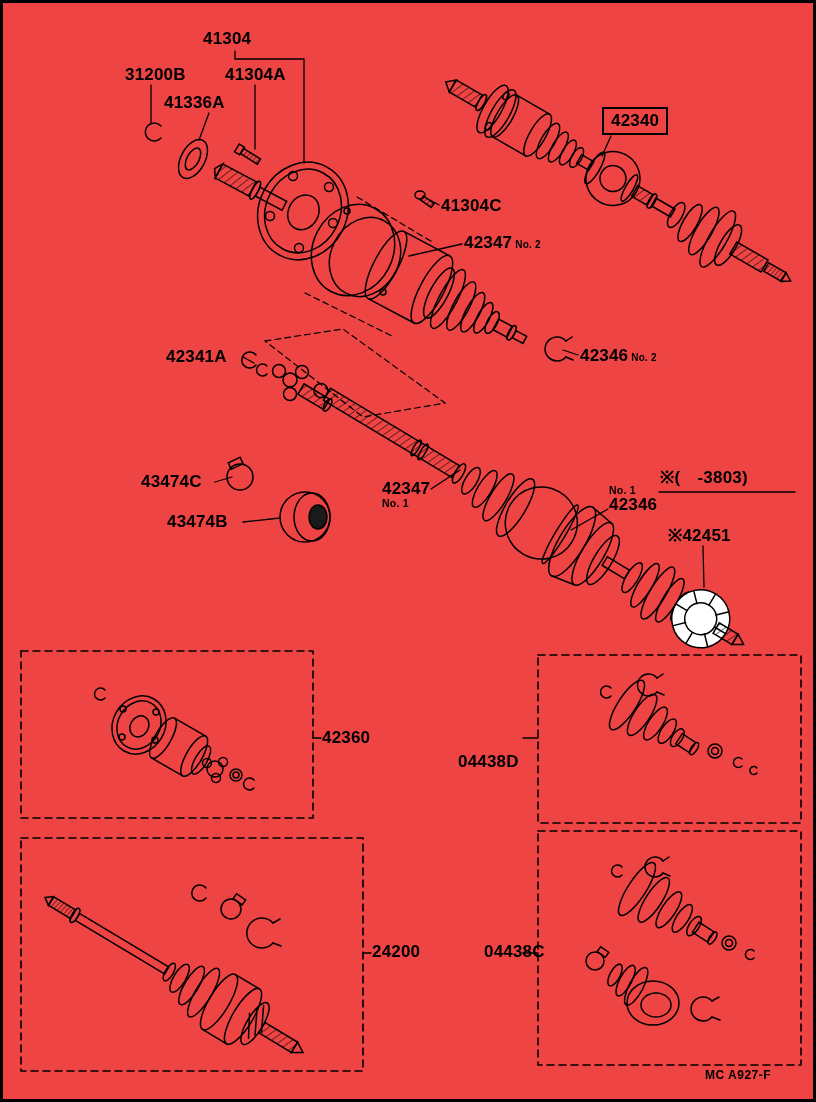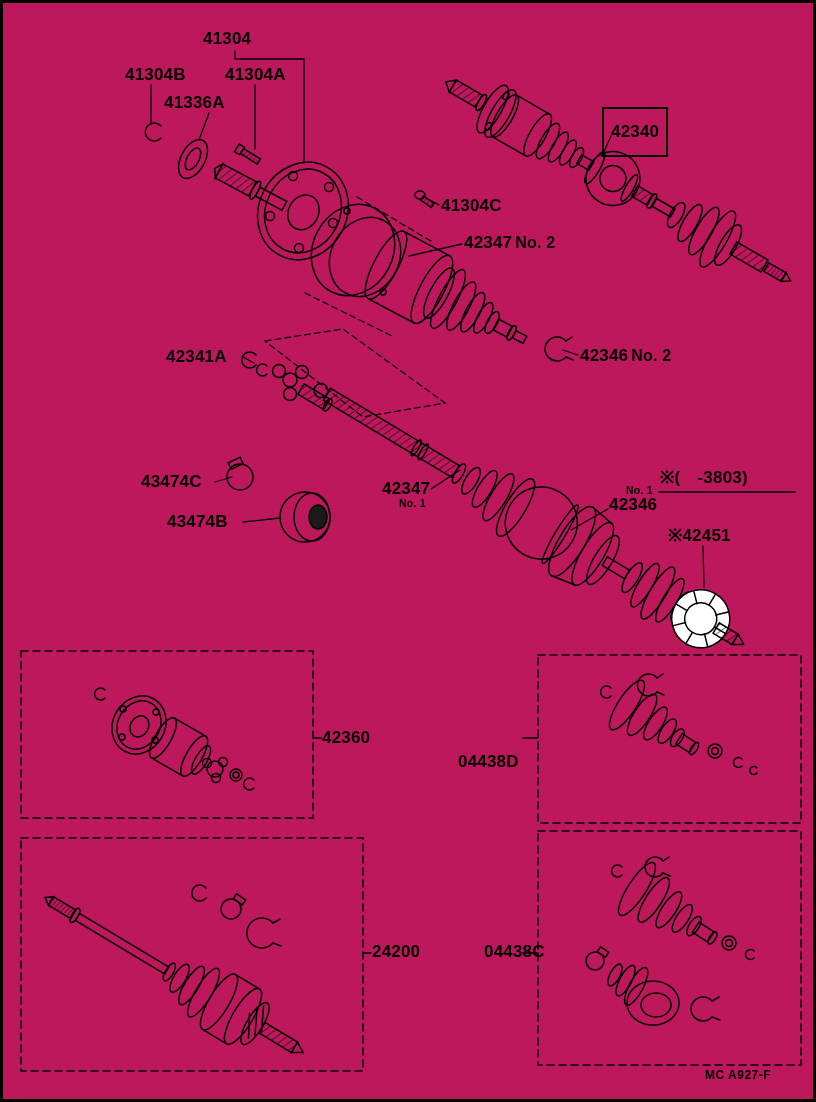--- a/index.html
+++ b/index.html
@@ -1,23 +1,23 @@
 <!DOCTYPE html>
 <html><head>
 <meta charset="utf-8">
 <style>
   *{box-sizing:border-box;margin:0;padding:0}
   html,body{background:#fff}
   body{width:816px;height:1102px;position:relative;font-family:"Liberation Sans",sans-serif;overflow:hidden}
-  .page{position:absolute;inset:0;border:3px solid #000;background:#be185d}
+  .page{position:absolute;inset:0;border:3px solid #000;background:#ef4444}
   svg.art{position:absolute;left:0;top:0}
   .lbl{position:absolute;font-weight:bold;font-size:17px;color:#000;white-space:nowrap;line-height:1.05;letter-spacing:.2px}
-  .lbl .sub{font-size:16px;margin-left:3px}
-  .lbl .above,.lbl .below{display:block;font-size:10.5px;margin-left:17px}
-  .boxed{border:2.5px solid #000;padding:14px 7px}
+  .lbl .sub{font-size:10px;margin-left:3px}
+  .lbl .above,.lbl .below{display:block;font-size:10.5px;margin-left:0}
+  .boxed{border:2.5px solid #000;padding:3px 7px}
   .footer{font-size:12px;letter-spacing:.5px}
 </style>
 </head>
 <body>
 
 <div class="page">
 
 <svg class="art" width="816" height="1102" viewBox="0 0 816 1102">
 <defs>
 <pattern id="hs" width="6" height="10" patternUnits="userSpaceOnUse" patternTransform="rotate(24)">
@@ -329,21 +329,21 @@
     <ellipse cx="653" cy="1002" rx="15" ry="12"></ellipse>
     <path d="M709,998 A12,12 0 1 0 709,1014"></path>
     <line x1="709" y1="998" x2="716" y2="994"></line>
     <line x1="709" y1="1014" x2="717" y2="1017"></line>
   </g>
 
 </g>
 </svg>
 
 <div class="lbl" style="left:200px;top:27px"><span>41304</span></div>
-<div class="lbl" style="left:122px;top:63px"><span>41304B</span></div>
+<div class="lbl" style="left:122px;top:63px"><span>31200B</span></div>
 <div class="lbl" style="left:222px;top:63px"><span>41304A</span></div>
 <div class="lbl" style="left:161px;top:91px"><span>41336A</span></div>
 <div class="lbl boxed" style="left:599px;top:104px"><span>42340</span></div>
 <div class="lbl" style="left:438px;top:194px"><span>41304C</span></div>
 <div class="lbl" style="left:461px;top:231px"><span>42347</span><span class="sub">No. 2</span></div>
 <div class="lbl" style="left:163px;top:345px"><span>42341A</span></div>
 <div class="lbl" style="left:577px;top:344px"><span>42346</span><span class="sub">No. 2</span></div>
 <div class="lbl" style="left:138px;top:470px"><span>43474C</span></div>
 <div class="lbl" style="left:164px;top:510px"><span>43474B</span></div>
 <div class="lbl" style="left:379px;top:477px"><span>42347</span><span class="below">No. 1</span></div>

